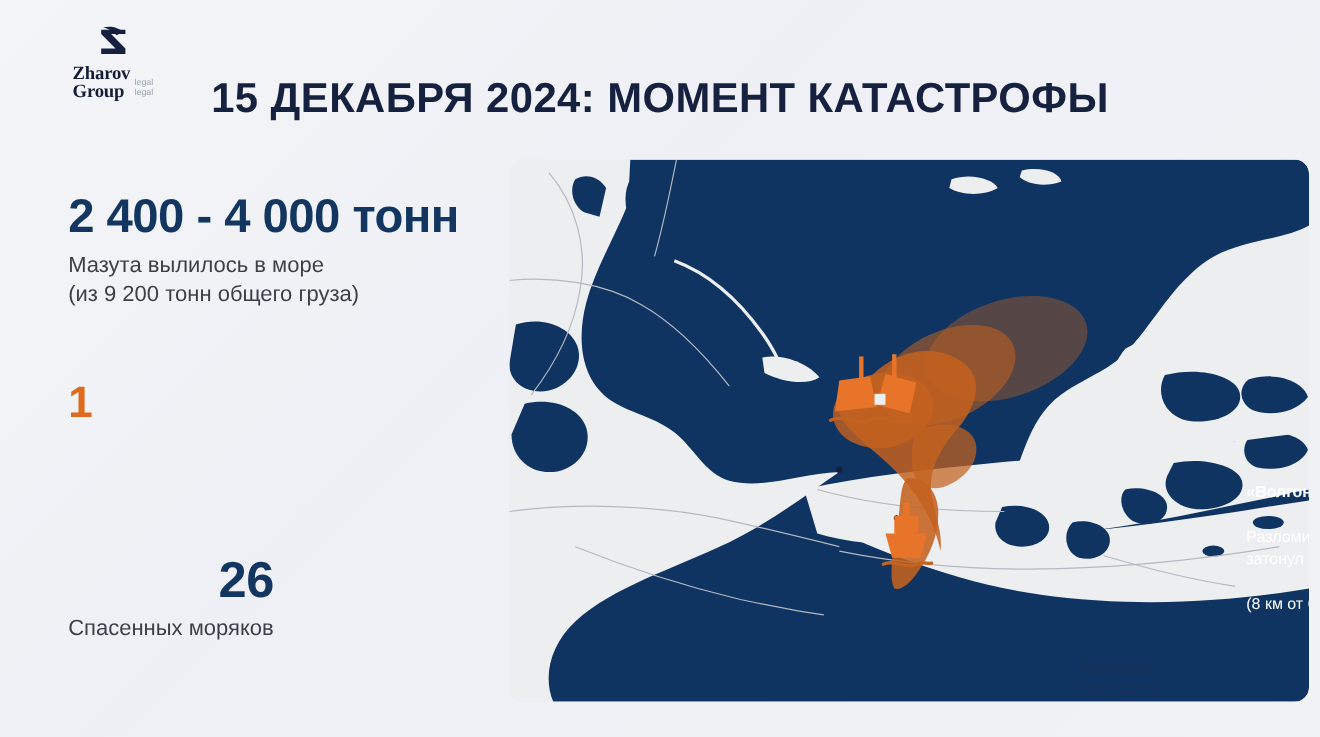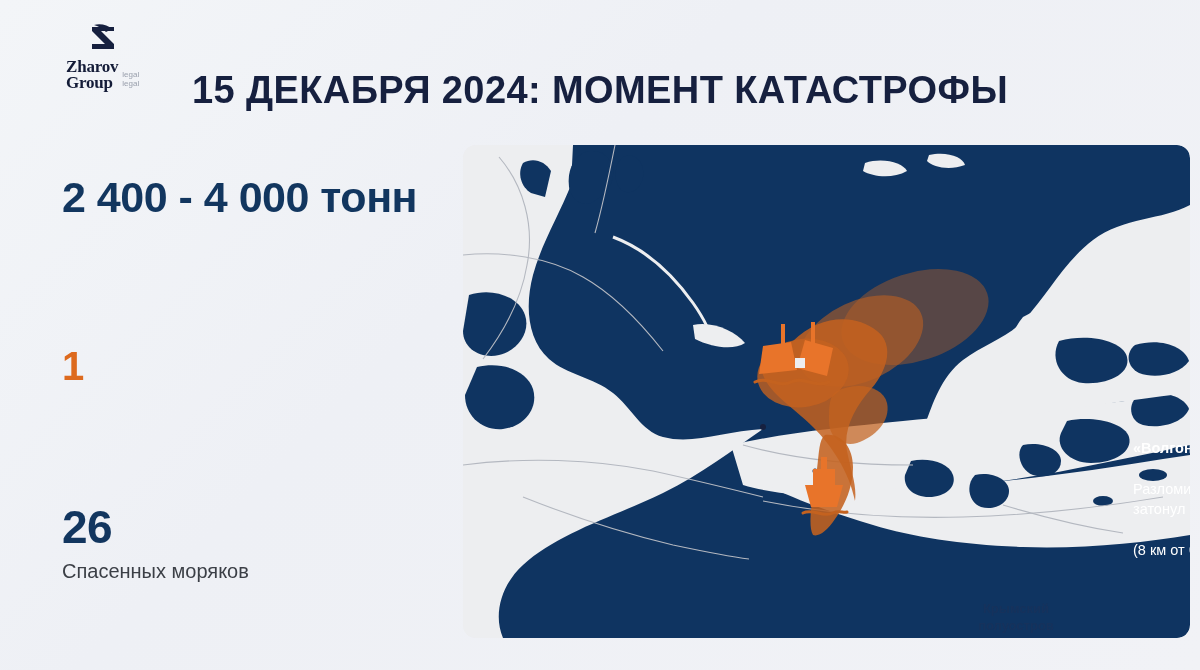--- a/index.html
+++ b/index.html
@@ -70,21 +70,21 @@
     font-size: 20px;
     line-height: 27px;
     color: #3b3f46;
     margin-top: 6px;
     white-space: pre-line;
   }
   .stat-1 { position: absolute; top: 0; left: 0; }
   .stat-2 { position: absolute; top: 172px; left: 0; }
   .stat-3 { position: absolute; top: 330px; left: 0; }
   .stat-2 .stat-value { font-size: 40px; line-height: 44px; }
-  .stat-3 .stat-value { font-size: 46px; line-height: 50px; }
+  .stat-3 .stat-value { font-size: 46px; line-height: 50px; text-align: right; }
 
   
   .map-card {
     position: absolute;
     left: 463px; top: 145px;
     width: 727px; height: 493px;
     border-radius: 13px;
     overflow: hidden;
     background: #ecedf0;
   }
@@ -126,20 +126,22 @@
     </span>
   </span>
 </div>
 
 <div class="title">15 ДЕКАБРЯ 2024: МОМЕНТ КАТАСТРОФЫ</div>
 
 <div class="stats">
 
   <div class="stat stat-1">
     <div class="stat-value">2 400 - 4 000 тонн</div>
+    <div class="stat-desc">Мазута вылилось в море
+(из 9 200 тонн общего груза)</div>
   </div>
 
   <div class="stat stat-2">
     <div class="stat-value orange">1</div>
   </div>
 
   <div class="stat stat-3">
     <div class="stat-value">26</div>
     <div class="stat-desc">Спасенных моряков</div>
   </div>

